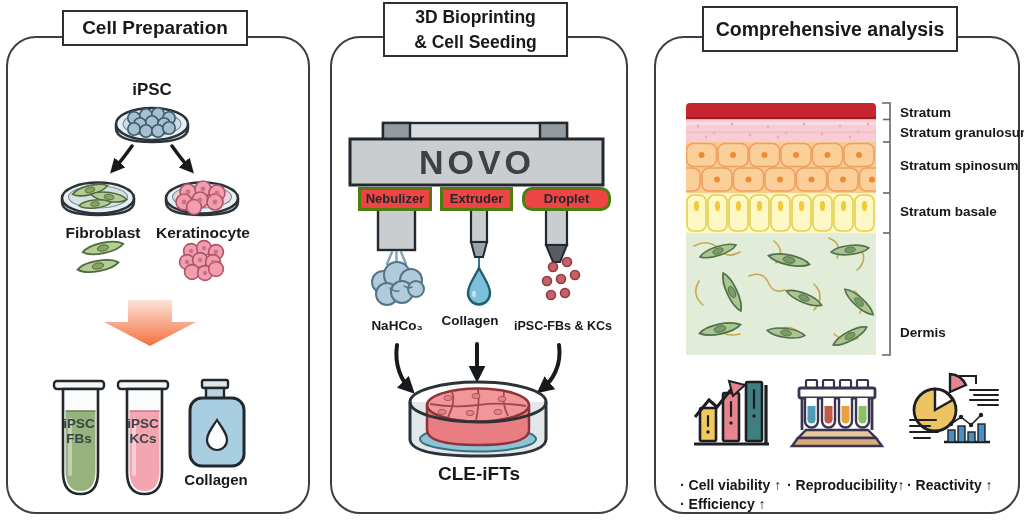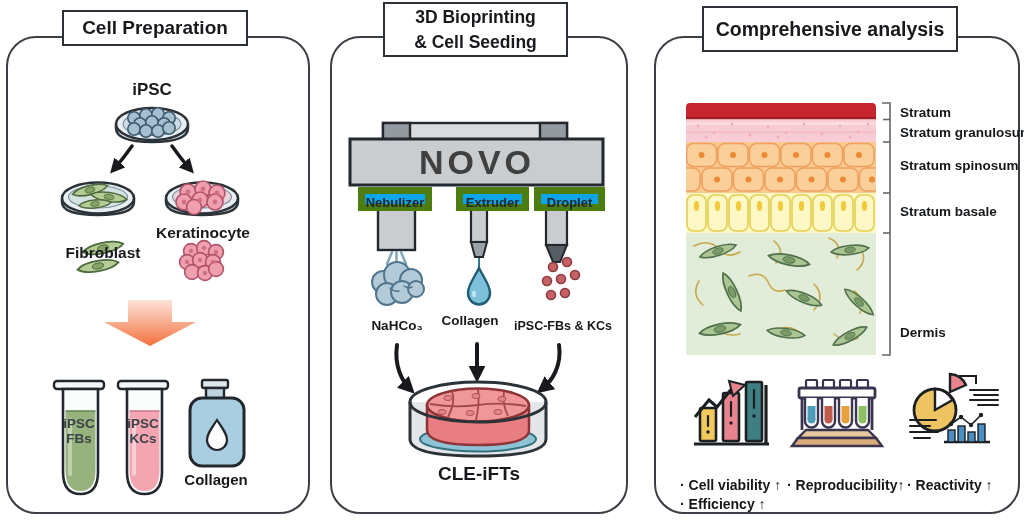--- a/index.html
+++ b/index.html
@@ -15,21 +15,21 @@
   .hdr{
     position:absolute;background:#ffffff;border:2.5px solid #2b3137;box-sizing:border-box;
     display:flex;align-items:center;justify-content:center;flex-direction:column;
     font-weight:700;color:#17191c;text-align:center;z-index:5;
   }
   .hdr-left{left:62px;top:10px;width:186px;height:36px;font-size:19px;text-align:center;}
   .hdr-mid{left:383px;top:2px;width:185px;height:55px;font-size:17.5px;line-height:25px;}
   .hdr-right{left:702px;top:6px;width:256px;height:46px;font-size:19.5px;}
   .lbl{position:absolute;font-weight:700;color:#17191c;text-align:center;line-height:1.12;white-space:nowrap;z-index:4;}
   .nozzle{
-    position:absolute;top:187px;height:24px;box-sizing:border-box;border:7px solid #4d7c0f;background:#0ea5e9;
+    position:absolute;top:187px;height:24px;box-sizing:border-box;border:3px solid #4d7c0f;background:#ef4444;
     font-weight:700;font-size:13px;line-height:18px;text-align:center;color:#23282e;z-index:4;
   }
   .novo{
     position:absolute;left:350px;top:139px;width:254px;height:46px;line-height:46px;text-align:center;
     font-weight:700;font-size:34px;letter-spacing:4px;color:#404040;z-index:4;
   }
   .tube-lbl{font-size:13.5px;line-height:15px;color:#3b4348;}
   .skinlbl{position:absolute;left:900px;font-weight:700;font-size:13.5px;color:#15181b;white-space:nowrap;z-index:4;}
   .metric{position:absolute;font-weight:700;font-size:14px;color:#15181b;white-space:nowrap;z-index:4;margin-top:28px;}
 </style>
@@ -472,36 +472,36 @@
   </div>
   <div class="hdr hdr-mid">
     <span>3D Bioprinting</span>
     <span>&amp; Cell Seeding</span>
   </div>
   <div class="hdr hdr-right">
     <span>Comprehensive analysis</span>
   </div>
 
   <div class="lbl" style="left:112px;top:80px;width:80px;font-size:17px;">iPSC</div>
-  <div class="lbl" style="left:48px;top:224px;width:110px;font-size:15.5px;margin-top:20px;">Fibroblast</div>
+  <div class="lbl" style="left:48px;top:224px;width:110px;font-size:15.5px;">Fibroblast</div>
   <div class="lbl" style="left:148px;top:224px;width:110px;font-size:15.5px;">Keratinocyte</div>
   <div class="lbl tube-lbl" style="left:49px;top:416px;width:60px;">
     <div>iPSC</div>
     <div>FBs</div>
   </div>
   <div class="lbl tube-lbl" style="left:113px;top:416px;width:60px;">
     <div>iPSC</div>
     <div>KCs</div>
   </div>
   <div class="lbl" style="left:166px;top:472px;width:100px;font-size:15px;">Collagen</div>
 
   <div class="novo">NOVO</div>
   <div class="nozzle" style="left:358px;width:74px;">Nebulizer</div>
-  <div class="nozzle" style="left:440px;width:73px;margin-left:16px;">Extruder</div>
-  <div class="nozzle" style="left:534px;width:71px;">Droplet</div>
+  <div class="nozzle" style="left:440px;width:73px;">Extruder</div>
+  <div class="nozzle" style="left:522px;width:89px;border-radius:10px;">Droplet</div>
   <div class="lbl" style="left:353px;top:318px;width:88px;font-size:13.5px;">NaHCo₃</div>
   <div class="lbl" style="left:426px;top:313px;width:88px;font-size:13.5px;">Collagen</div>
   <div class="lbl" style="left:513px;top:319px;width:100px;font-size:12.5px;">iPSC-FBs &amp; KCs</div>
   <div class="lbl" style="left:419px;top:463px;width:120px;font-size:19px;">CLE-iFTs</div>
 
   <div class="skinlbl" style="top:105px;">Stratum</div>
   <div class="skinlbl" style="top:125px;">Stratum granulosum</div>
   <div class="skinlbl" style="top:158px;">Stratum spinosum</div>
   <div class="skinlbl" style="top:204px;">Stratum basale</div>
   <div class="skinlbl" style="top:285px;margin-top:40px;">Dermis</div>

